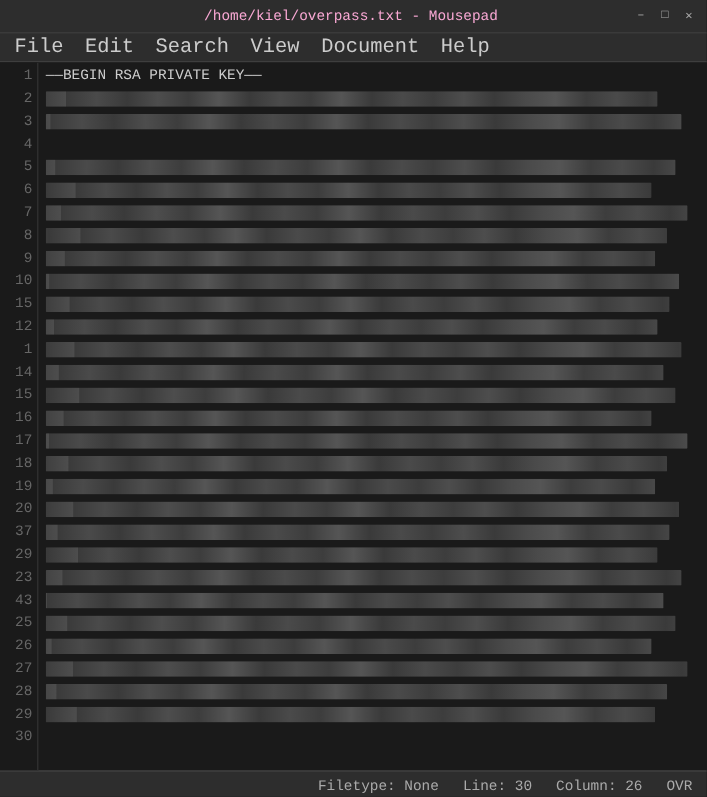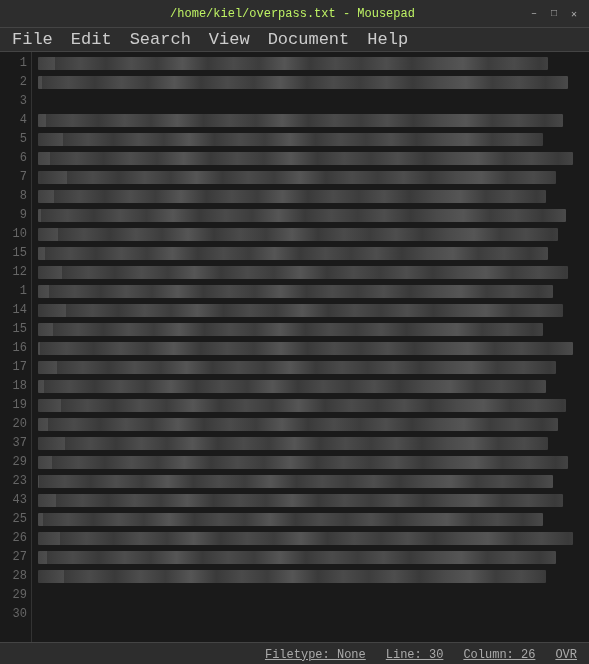--- a/index.html
+++ b/index.html
@@ -18,21 +18,21 @@
       background: #2d2d2d;
       height: 28px;
       display: flex;
       align-items: center;
       justify-content: space-between;
       padding: 0 8px;
       border-bottom: 1px solid #444;
     }
     #title-text {
       font-size: 12px;
-      color: #bef264;
+      color: #f9a8d4;
       flex: 1;
       text-align: center;
     }
     #window-controls {
       display: flex;
       gap: 6px;
     }
     .win-btn {
       font-size: 10px;
       color: #aaa;
@@ -141,21 +141,20 @@
       align-items: center;
       justify-content: flex-end;
       padding: 0 12px;
       gap: 20px;
       border-top: 1px solid #444;
       font-size: 12px;
       color: #aaa;
     }
     .status-item {
       white-space: nowrap;
-      text-decoration: underline;
     }
   </style>
 </head>
 <body>
 
 <div id="title-bar">
   <span style="width:50px;"></span>
   <span id="title-text">/home/kiel/overpass.txt - Mousepad</span>
   <div id="window-controls">
     <span class="win-btn">–</span>
@@ -200,20 +199,21 @@
       <div class="line-num">23</div>
       <div class="line-num">43</div>
       <div class="line-num">25</div>
       <div class="line-num">26</div>
       <div class="line-num">27</div>
       <div class="line-num">28</div>
       <div class="line-num">29</div>
       <div class="line-num">30</div>
     </div>
   <div id="text-area">
+  <div class="code-line"><span class="line-header">——BEGIN RSA PRIVATE KEY——</span></div>
       <div class="code-line">
         <span class="blurred-line" style="width: 510px; background-position: 17px 0px;"></span>
       </div>
       <div class="code-line">
         <span class="blurred-line" style="width: 530px; background-position: 4px 0px;"></span>
       </div>
       <div class="code-line"></div>
       <div class="code-line">
         <span class="blurred-line" style="width: 525px; background-position: 8px 0px;"></span>
       </div>

